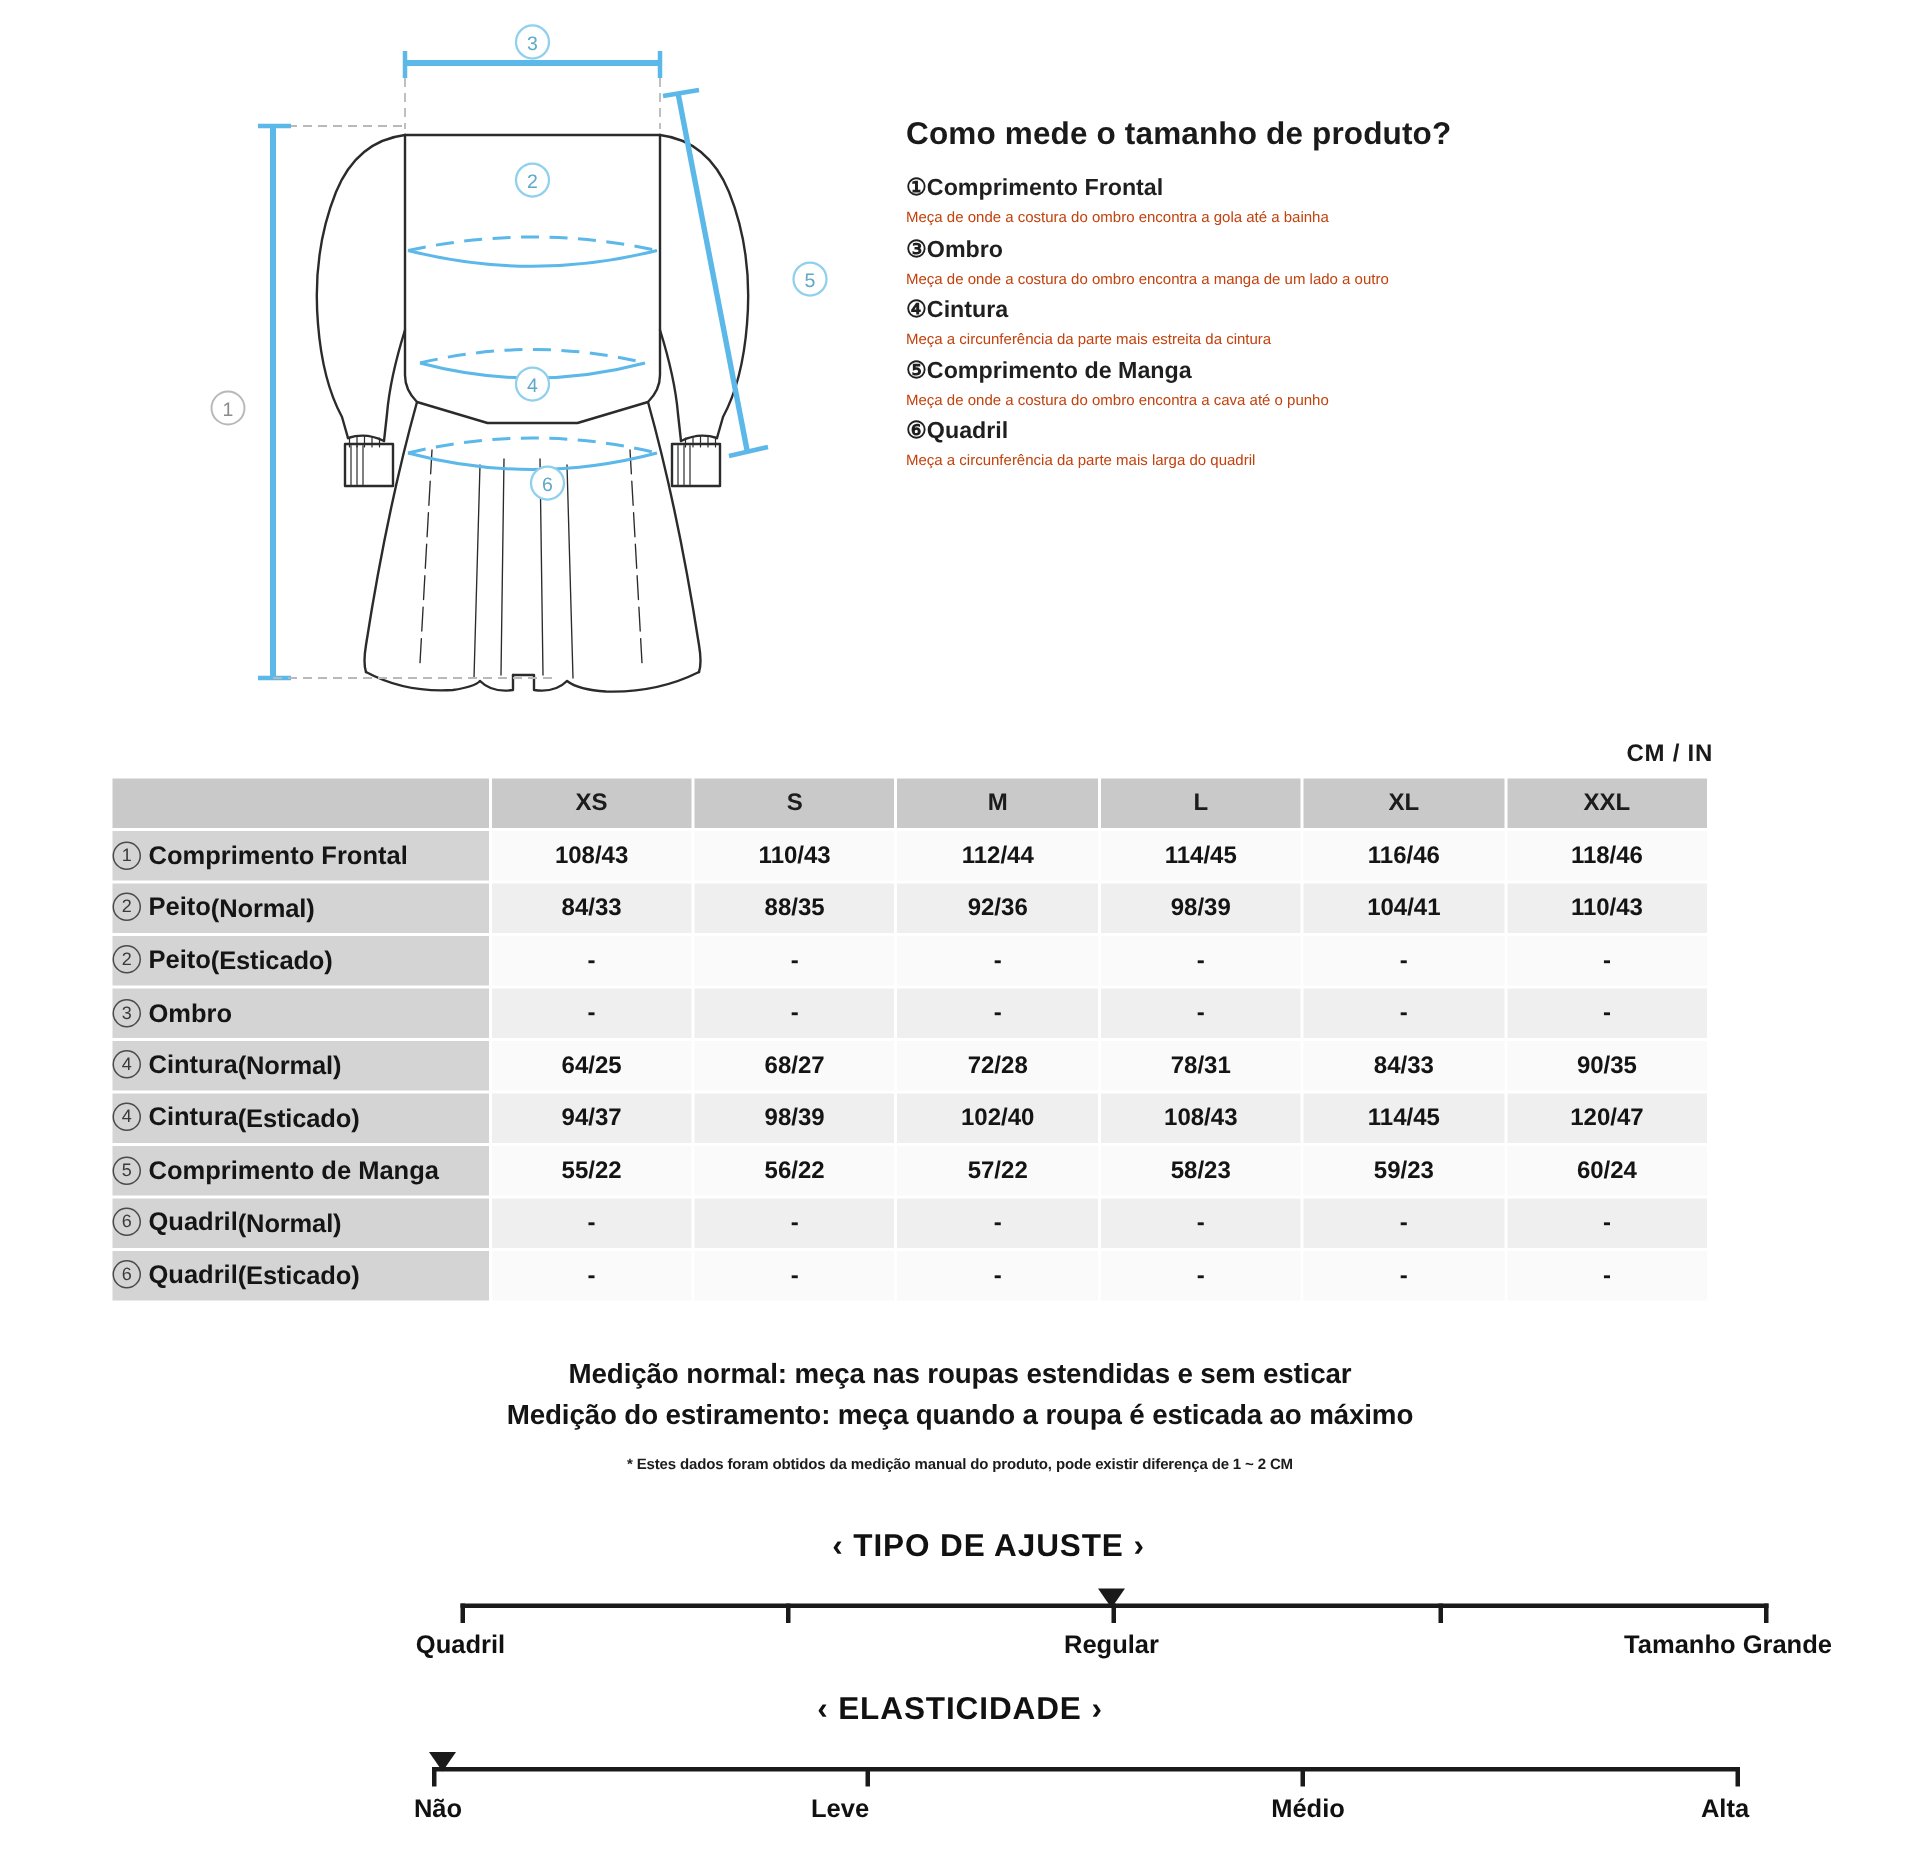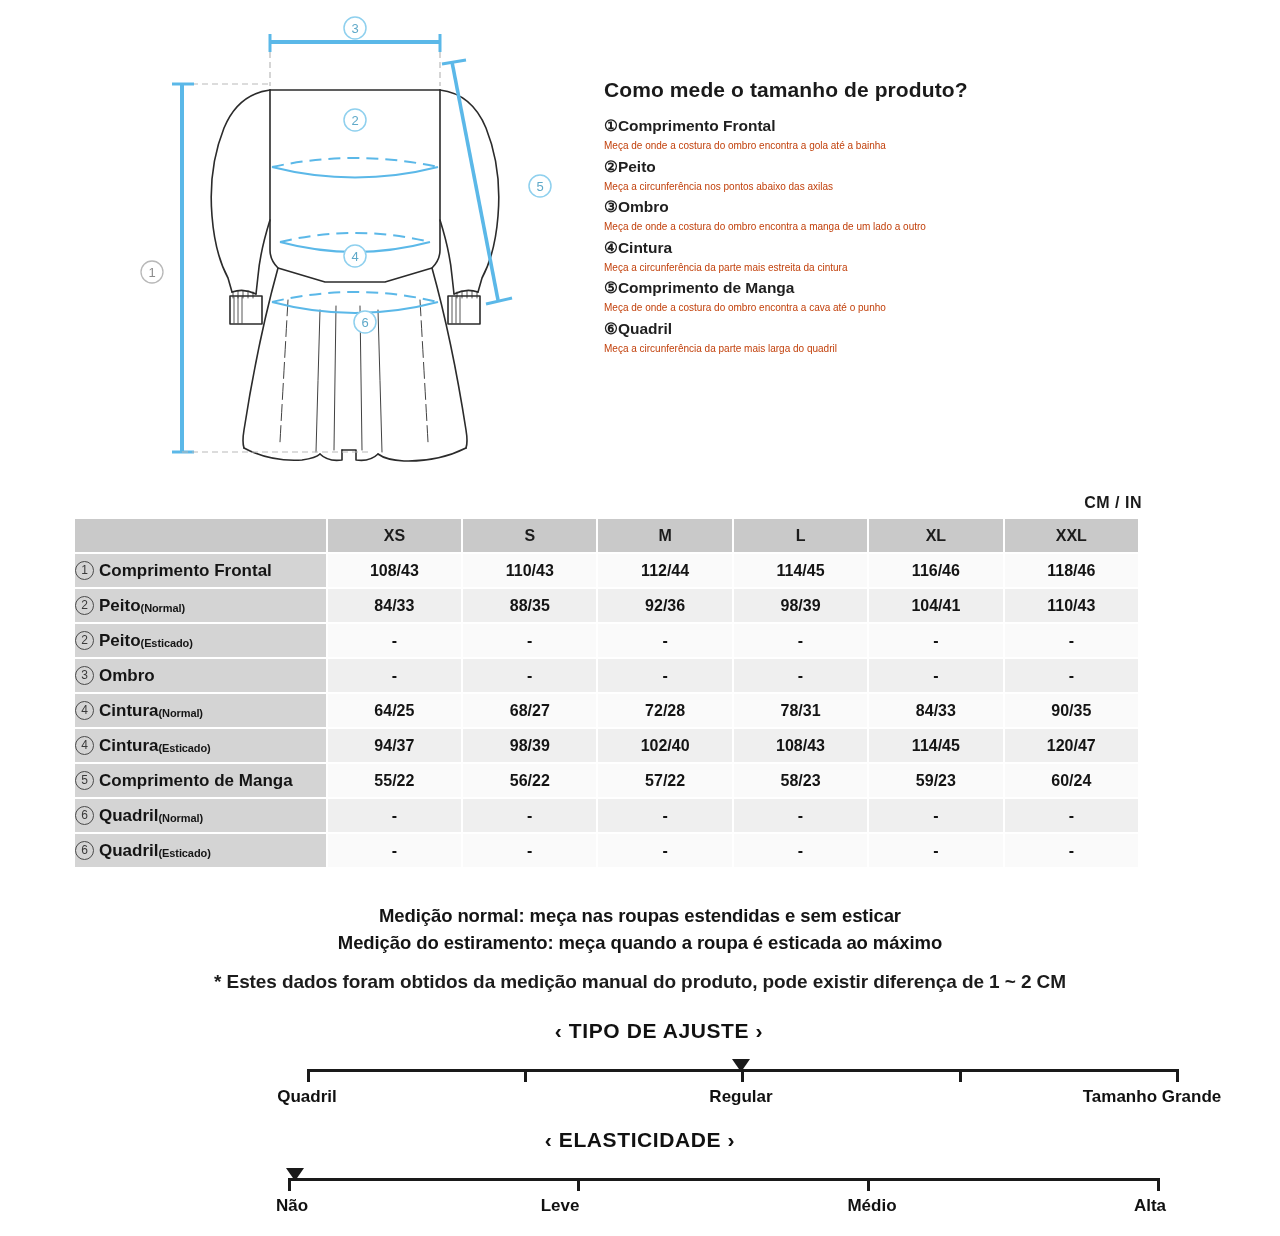--- a/index.html
+++ b/index.html
@@ -110,21 +110,21 @@
     border: 1.3px solid #4a4a4a;
     border-radius: 50%;
     text-align: center;
     font-size: 12px;
     font-weight: normal;
     vertical-align: 2px;
     margin-right: 5px;
     color: #3a3a3a;
   }
   .row-label .sub {
-    font-size: 11px;
+    font-size: 17px;
     font-weight: bold;
     vertical-align: -1px;
     letter-spacing: -.1px;
   }
   .cell {
     text-align: center;
     font-size: 16px;
     font-weight: bold;
     color: #141414;
     background: #fafafa;
@@ -140,21 +140,21 @@
     text-align: center;
   }
   .note-line {
     font-size: 18.5px;
     font-weight: bold;
     color: #141414;
     line-height: 1.45;
     letter-spacing: -.1px;
   }
   .note-small {
-    font-size: 19px;
+    font-size: 10px;
     font-weight: bold;
     color: #1c1c1c;
     margin-top: 14px;
     letter-spacing: -.1px;
   }
 
   
   .scale-block {
     position: absolute;
     left: 0; width: 1280px;
@@ -319,24 +319,20 @@
       </g>
     </svg>
   </div>
 
   <div class="howto">
     <div class="howto-title">Como mede o tamanho de produto?</div>
 
     <div>
       <div class="howto-item-label"><span>①</span><span>Comprimento Frontal</span></div>
       <div class="howto-item-desc">Meça de onde a costura do ombro encontra a gola até a bainha</div>
-    </div>
-    <div>
-      <div class="howto-item-label"><span>②</span><span>Peito</span></div>
-      <div class="howto-item-desc">Meça a circunferência nos pontos abaixo das axilas</div>
     </div>
     <div>
       <div class="howto-item-label"><span>③</span><span>Ombro</span></div>
       <div class="howto-item-desc">Meça de onde a costura do ombro encontra a manga de um lado a outro</div>
     </div>
     <div>
       <div class="howto-item-label"><span>④</span><span>Cintura</span></div>
       <div class="howto-item-desc">Meça a circunferência da parte mais estreita da cintura</div>
     </div>
     <div>

